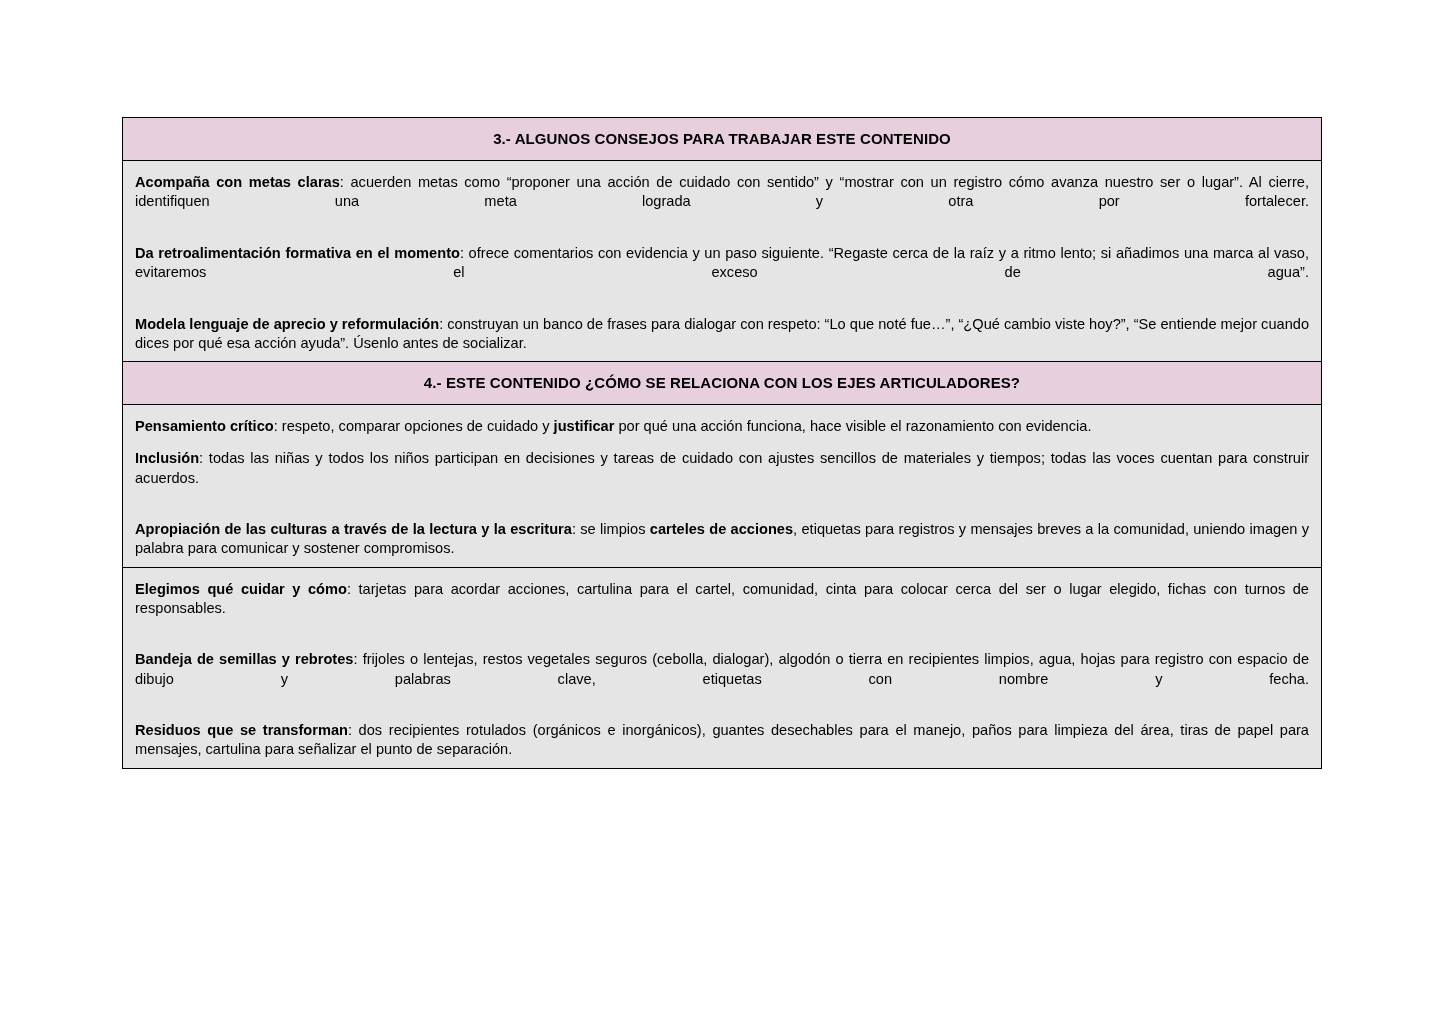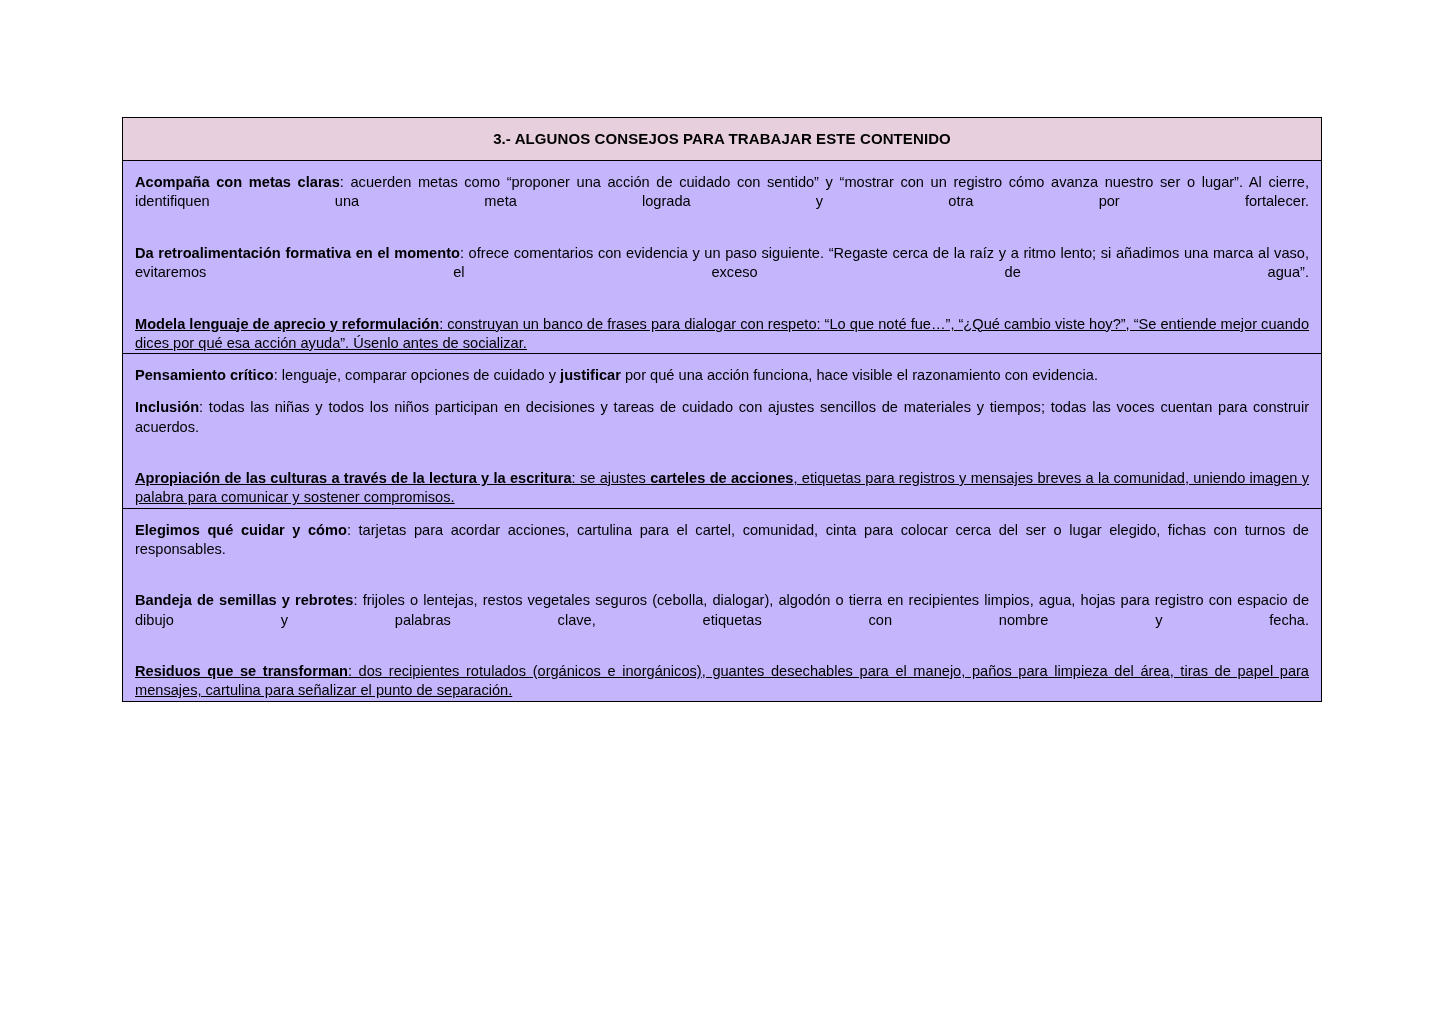--- a/index.html
+++ b/index.html
@@ -34,34 +34,33 @@
     border: 1.4px solid #000000;
     text-align: center;
     font-weight: bold;
     font-size: 15px;
     letter-spacing: 0.1px;
     padding: 12px 8px 13px 8px;
     box-sizing: border-box;
   }
   .body-cell {
     border: 1.4px solid #000000;
-    background: #c4b5fd;
-    padding: 12px 12px 0 12px;
+    background: #e5e5e5;
+    padding: 12px 12px 8px 12px;
     box-sizing: border-box;
   }
   .para {
     font-size: 14.6px;
     line-height: 1.32;
     text-align: justify;
     text-justify: inter-word;
     margin: 0 0 13px 0;
   }
   .para:last-child {
     margin-bottom: 0;
-    text-decoration: underline;
   }
   .para b {
     font-weight: bold;
   }
   .stretched {
     text-align: justify;
   }
   .stretched::after {
     content: "";
     display: inline-block;
@@ -86,29 +85,32 @@
           <p class="para stretched">
             <b>Da retroalimentación formativa en el momento</b><span>: ofrece comentarios con evidencia y un paso siguiente. “Regaste cerca de la raíz y a ritmo lento; si añadimos una marca al vaso, evitaremos el exceso de agua”.</span>
           </p>
           <p class="para">
             <b>Modela lenguaje de aprecio y reformulación</b><span>: construyan un banco de frases para dialogar con respeto: “Lo que noté fue…”, “¿Qué cambio viste hoy?”, “Se entiende mejor cuando dices por qué esa acción ayuda”. Úsenlo antes de socializar.</span>
           </p>
         </td>
       </tr>
 
       <tr>
+        <td class="section-header">4.- ESTE CONTENIDO ¿CÓMO SE RELACIONA CON LOS EJES ARTICULADORES?</td>
+      </tr>
+      <tr>
         <td class="body-cell">
           <p class="para">
-            <b>Pensamiento crítico</b><span>: lenguaje, comparar opciones de cuidado y </span><b>justificar</b><span> por qué una acción funciona, hace visible el razonamiento con evidencia.</span>
+            <b>Pensamiento crítico</b><span>: respeto, comparar opciones de cuidado y </span><b>justificar</b><span> por qué una acción funciona, hace visible el razonamiento con evidencia.</span>
           </p>
           <p class="para stretched">
             <b>Inclusión</b><span>: todas las niñas y todos los niños participan en decisiones y tareas de cuidado con ajustes sencillos de materiales y tiempos; todas las voces cuentan para construir acuerdos.</span>
           </p>
           <p class="para">
-            <b>Apropiación de las culturas a través de la lectura y la escritura</b><span>: se ajustes </span><b>carteles de acciones</b><span>, etiquetas para registros y mensajes breves a la comunidad, uniendo imagen y palabra para comunicar y sostener compromisos.</span>
+            <b>Apropiación de las culturas a través de la lectura y la escritura</b><span>: se limpios </span><b>carteles de acciones</b><span>, etiquetas para registros y mensajes breves a la comunidad, uniendo imagen y palabra para comunicar y sostener compromisos.</span>
           </p>
         </td>
       </tr>
 
       <tr>
         <td class="body-cell">
           <p class="para stretched">
             <b>Elegimos qué cuidar y cómo</b><span>: tarjetas para acordar acciones, cartulina para el cartel, comunidad, cinta para colocar cerca del ser o lugar elegido, fichas con turnos de responsables.</span>
           </p>
           <p class="para stretched">

